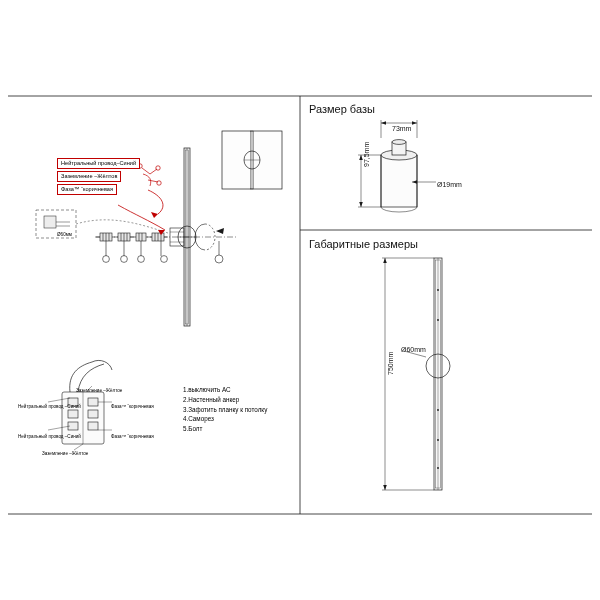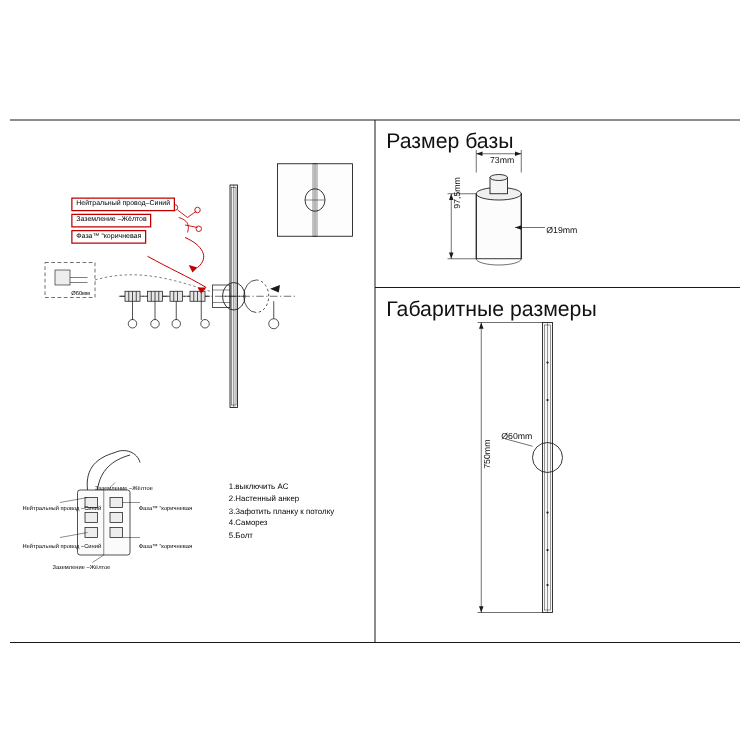--- a/index.html
+++ b/index.html
@@ -22,21 +22,21 @@
   }
   svg.overlay {
     position: absolute;
     left: 0; top: 0;
     width: 600px;
     height: 600px;
     pointer-events: none;
   }
   .panel-title {
     position: absolute;
-    font-size: 17px;
+    font-size: 11px;
     color: #111;
     white-space: nowrap;
   }
   #base-size-title { left: 309px; top: 103px; }
   #overall-size-title { left: 309px; top: 238px; }
 
   .dim-label {
     position: absolute;
     font-size: 7px;
     color: #111;

